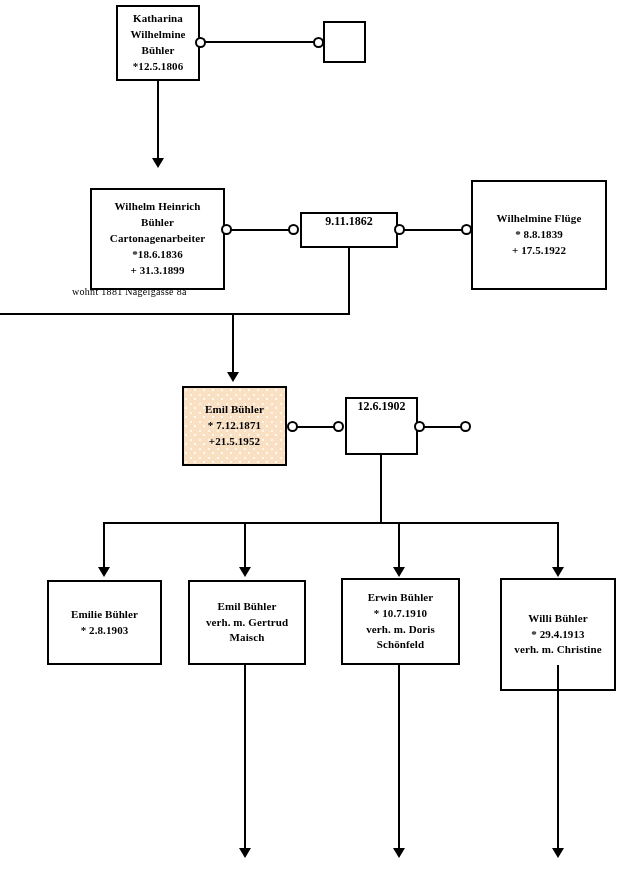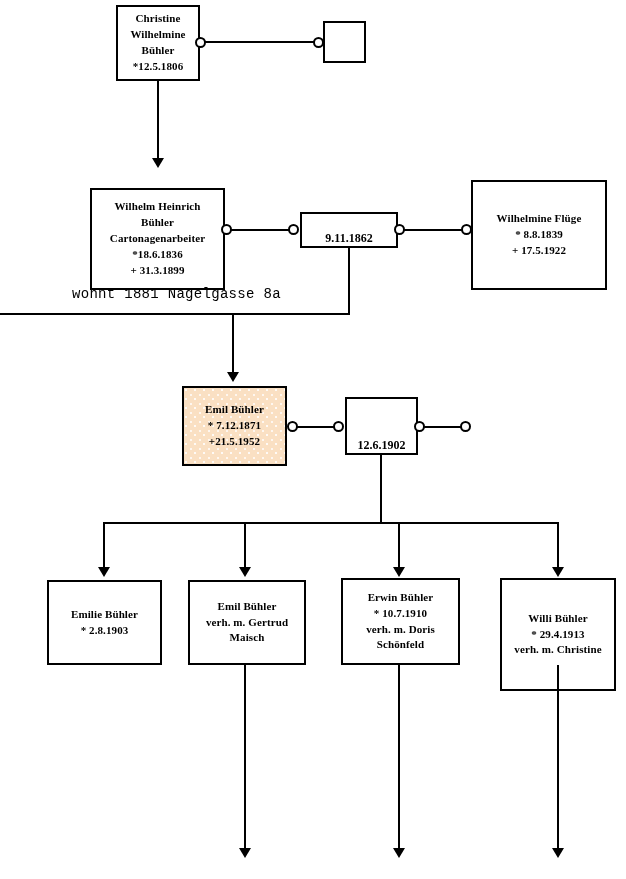--- a/index.html
+++ b/index.html
@@ -31,21 +31,21 @@
     background-size:9px 9px, 9px 9px;
   }
   .node .ln{display:block;white-space:nowrap;}
   .node.empty{}
 
   .mbox{
     position:absolute;
     border:2px solid #000;
     background:#fff;
     box-sizing:border-box;
-    display:flex;align-items:flex-end;justify-content:center;
+    display:flex;align-items:flex-start;justify-content:center;
     font-family:"Liberation Serif",serif;
     font-weight:bold;font-size:12px;color:#000;
   }
 
   .hline{position:absolute;background:#000;height:2px;}
   .vline{position:absolute;background:#000;width:2px;}
 
   .knob{
     position:absolute;
     width:11px;height:11px;
@@ -58,35 +58,35 @@
   .arrow{
     position:absolute;
     width:0;height:0;
     border-left:6px solid transparent;
     border-right:6px solid transparent;
     border-top:10px solid #000;
   }
 
   .note{
     position:absolute;
-    font-family:Liberation Mono, monospace;
+    font-family:Liberation Serif, serif;
     font-weight:normal;
-    font-size:14px;
+    font-size:10px;
     color:#000;
     white-space:nowrap;
     letter-spacing:0.3px;
   }
 </style>
 </head>
 <body>
 
 <div id="canvas">
 
   <div class="node" style="left:116px;top:5px;width:84px;height:76px;">
-    <span class="ln">Christine</span>
+    <span class="ln">Katharina</span>
     <span class="ln">Wilhelmine</span>
     <span class="ln">Bühler</span>
     <span class="ln">*12.5.1806</span>
   </div>
 
   <div class="knob" style="left:195px;top:37px;"></div>
   <div class="hline" style="left:205px;top:41px;width:112px;"></div>
   <div class="knob" style="left:313px;top:37px;"></div>
 
   <div class="node empty" style="left:323px;top:21px;width:43px;height:42px;">

